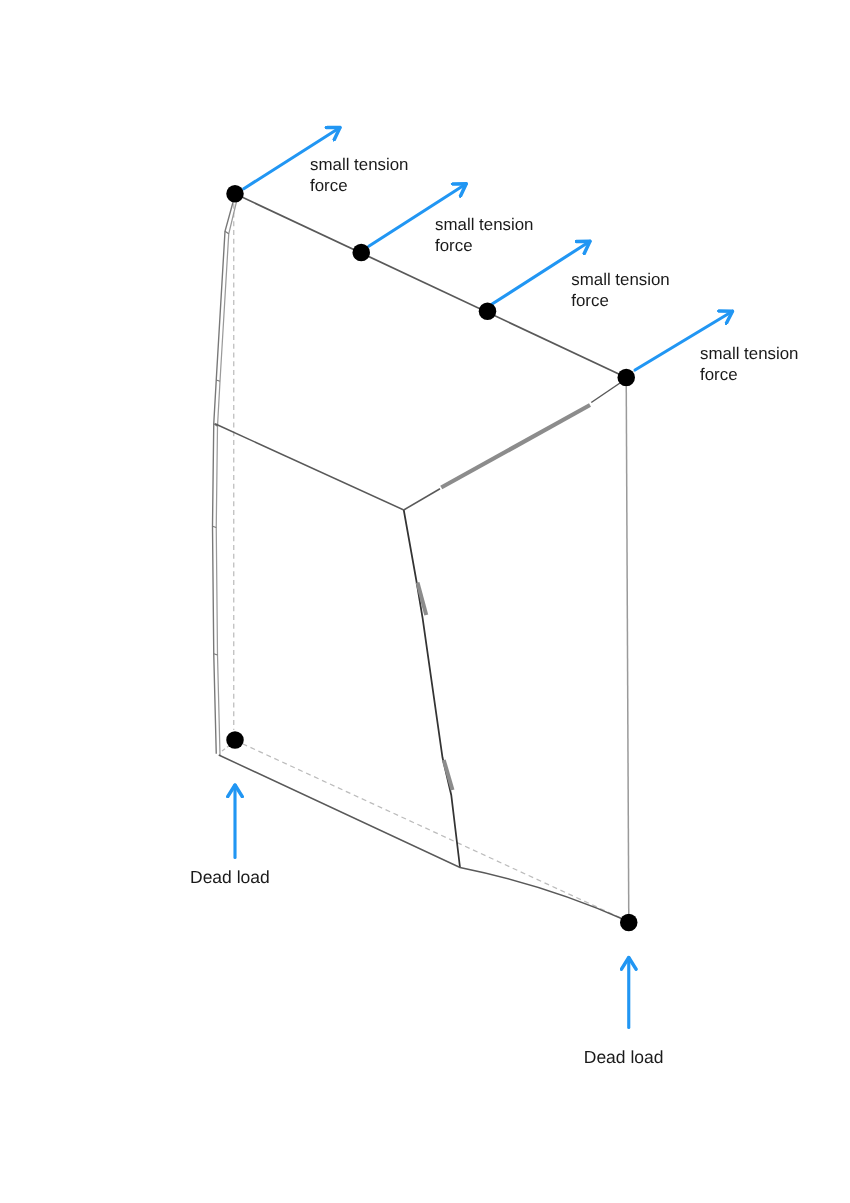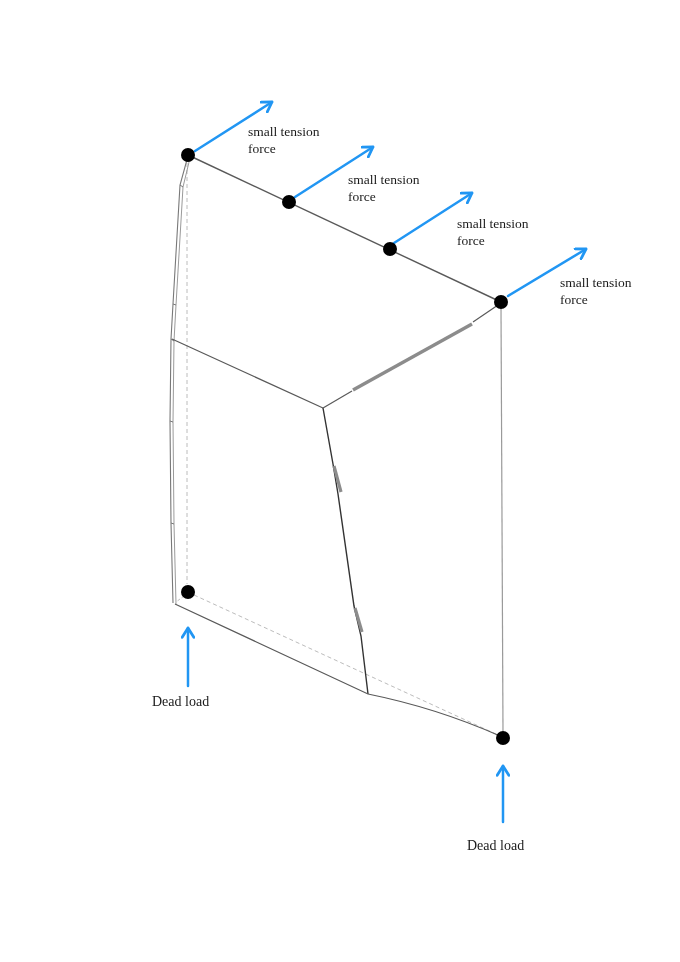--- a/index.html
+++ b/index.html
@@ -2,21 +2,21 @@
 <html><head>
 <meta charset="utf-8">
 <style>
   html, body { margin: 0; padding: 0; background: #ffffff; }
   #stage {
     position: relative;
     width: 680px;
     height: 962px;
     background: #ffffff;
     overflow: hidden;
-    font-family: Liberation Serif, serif;
+    font-family: Liberation Sans, sans-serif;
   }
   #diagram-svg { position: absolute; left: 0; top: 0; }
   #labels { position: absolute; left: 0; top: 0; width: 100%; height: 100%; pointer-events: none; }
   .force-label {
     position: absolute;
     font-size: 13.5px;
     line-height: 17px;
     color: #1a1a1a;
     white-space: nowrap;
   }

